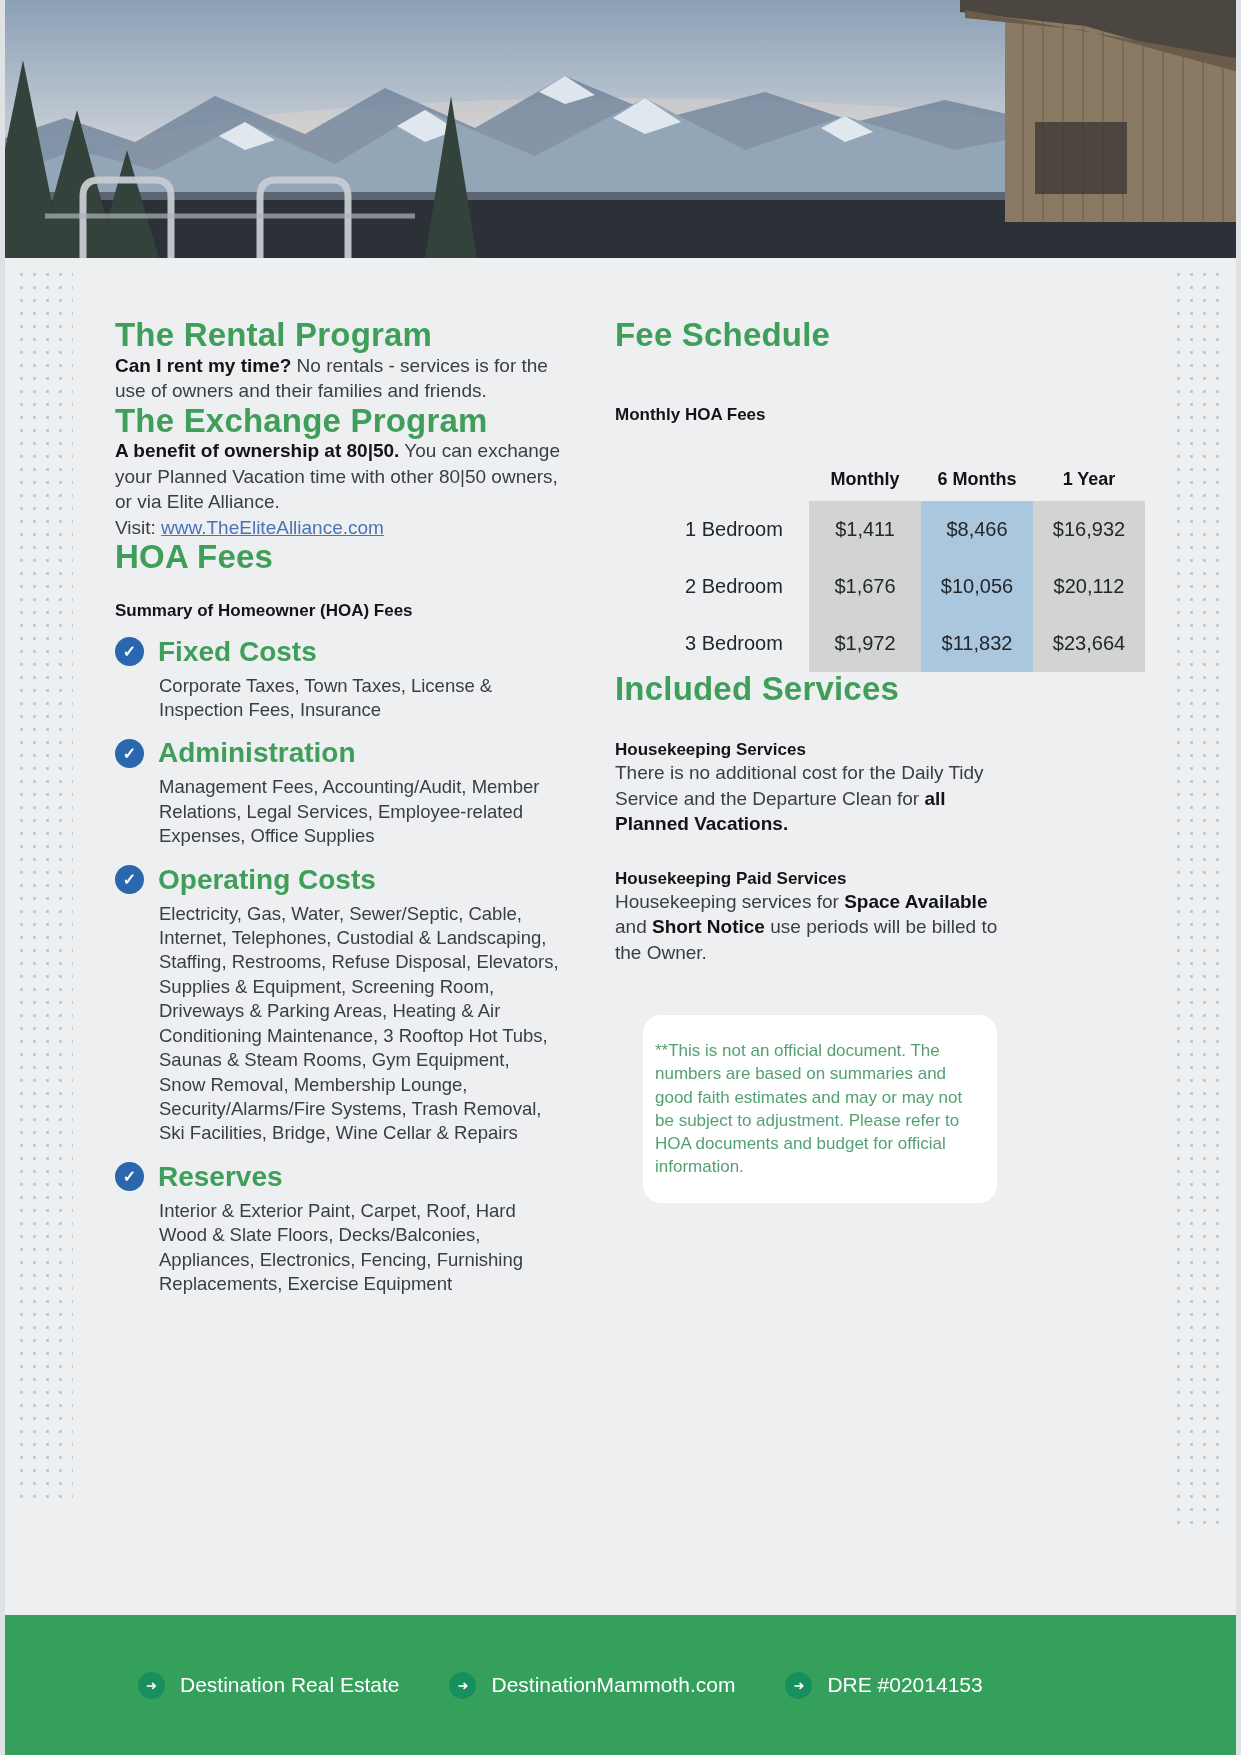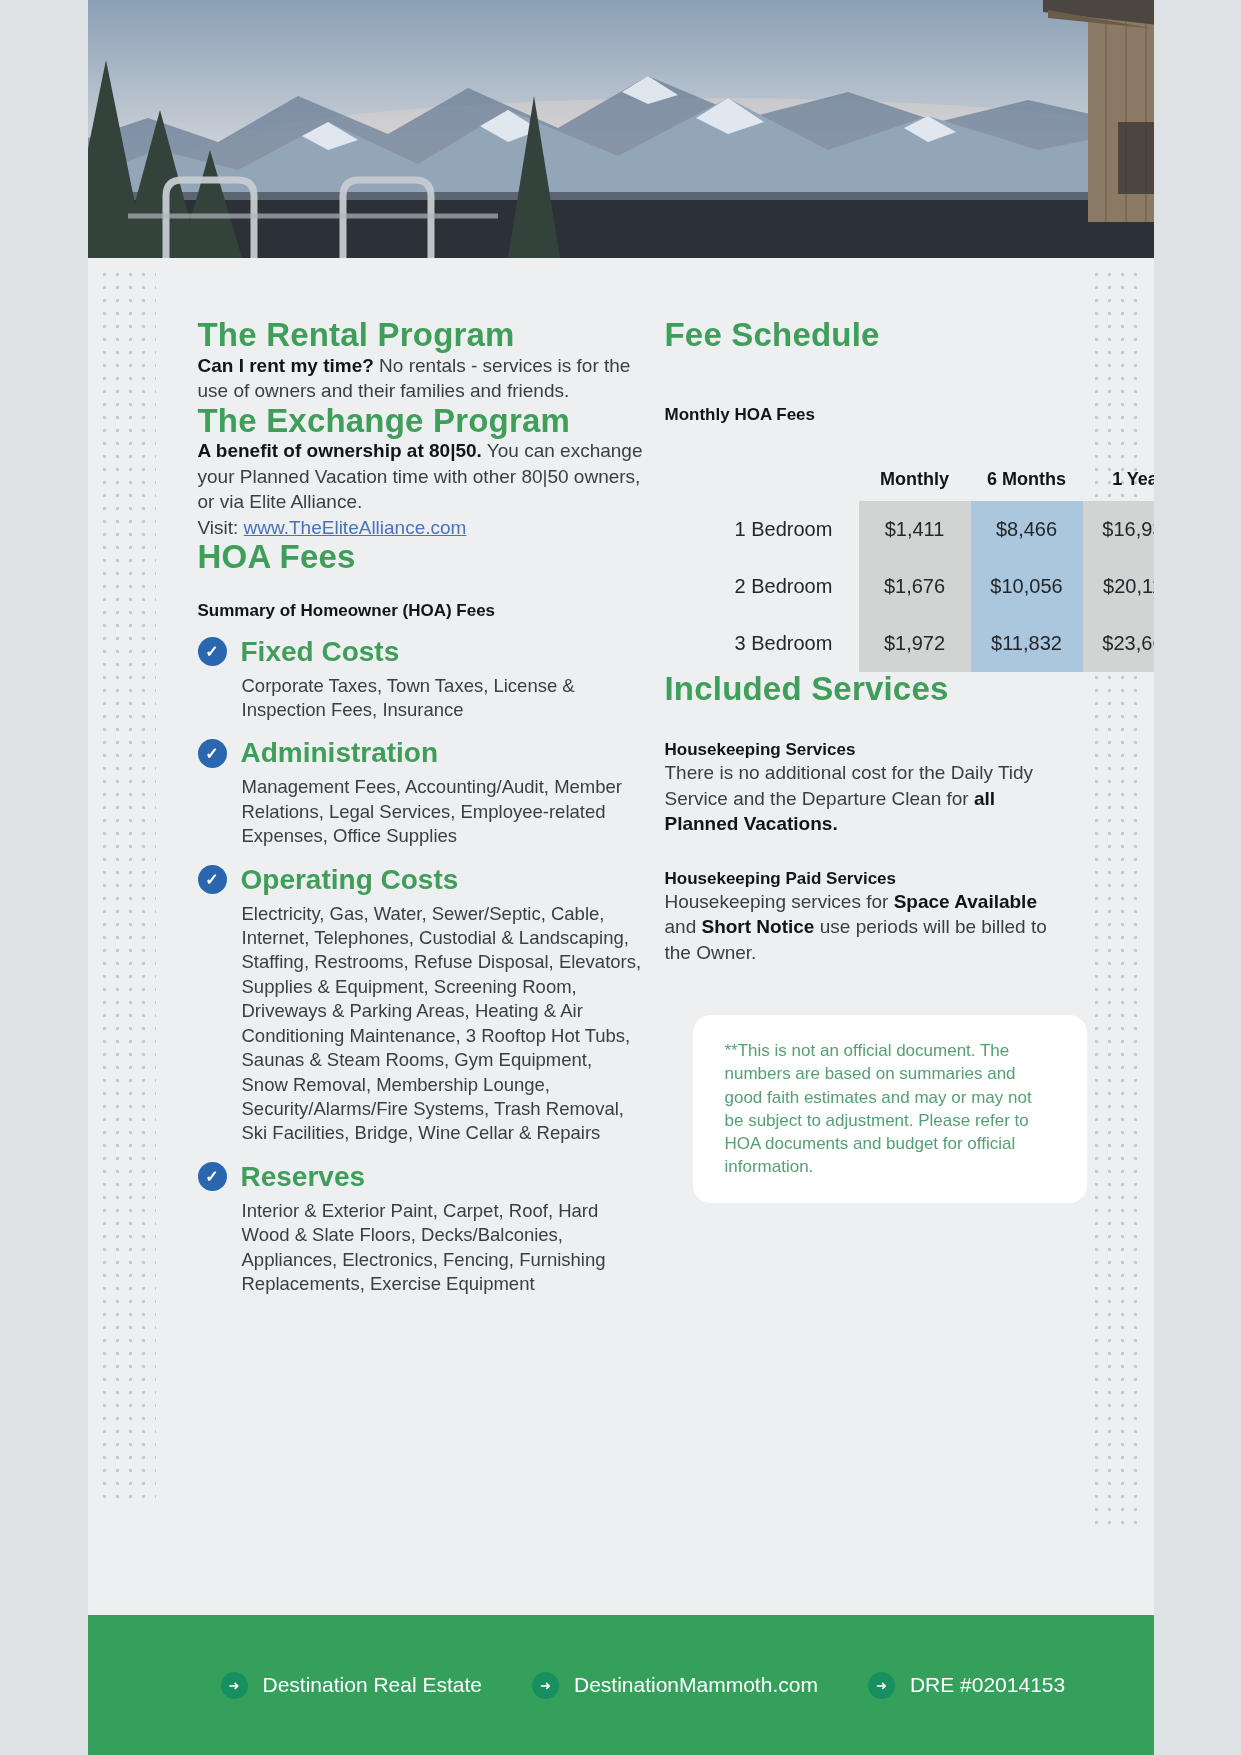--- a/index.html
+++ b/index.html
@@ -9,38 +9,38 @@
     --table-gray:#d2d3d3;
     --table-blue:#abc7dd;
     --footer-green:#35a05b;
     --logo-blue:#2563a0;
     --disc-green:#55a073;
     --ink:#121417;
     --body:#3a3e44;
   }
   html,body{margin:0;padding:0;background:#dfe2e5;}
   .page{
-    position:relative;width:1066px;height:1755px;margin:0 auto;
+    position:relative;width:1231px;height:1755px;margin:0 auto;
     background:#edeff0;overflow:hidden;
     font-family:"Liberation Sans",sans-serif;color:var(--body);
   }
   
   .banner{position:absolute;top:0;left:0;width:1241px;height:258px;overflow:hidden;}
   .banner svg{display:block;width:100%;height:100%;}
   
   .dots{
     position:absolute;
     background-image:radial-gradient(circle,#c2cbd4 1.5px,rgba(0,0,0,0) 1.9px);
     background-size:13px 13px;
   }
   .dots-left{left:10px;top:268px;width:58px;height:1235px;}
   .dots-right{right:8px;top:268px;width:56px;height:1262px;}
   
   .col-left{position:absolute;left:110px;top:318px;width:448px;}
-  .col-right{position:absolute;left:577px;top:318px;width:452px;}
+  .col-right{position:absolute;left:610px;top:318px;width:452px;}
   h2.gtitle{
     margin:0;color:var(--green);font-size:33px;font-weight:800;
     letter-spacing:.2px;line-height:1.05;
   }
   p.body{margin:0;font-size:19px;line-height:1.34;color:var(--body);}
   .b{font-weight:700;color:var(--ink);}
   .mt-p{margin-top:25px;}
   .mt-h{margin-top:40px;}
   .visit{margin-top:30px;font-size:19px;color:var(--body);}
   .link{color:var(--link-blue);text-decoration:underline;cursor:pointer;}
@@ -66,21 +66,21 @@
   .ft-label{justify-content:flex-start;padding-left:36px;box-sizing:border-box;}
   .bg-gray{background:var(--table-gray);}
   .bg-blue{background:var(--table-blue);}
   
   .inc-title{margin-top:72px;}
   .paid-title{margin-top:40px;}
   .svc-body{margin-top:5px;font-size:19px;line-height:1.34;max-width:408px;}
   
   .disclaimer{
     margin-top:50px;margin-left:28px;width:330px;
-    background:#fff;border-radius:18px;padding:24px 32px;
+    background:#fff;border-radius:18px;padding:24px 12px;
     color:var(--disc-green);font-size:17px;line-height:1.37;
   }
   
   .logo{position:absolute;left:928px;top:1516px;width:212px;text-align:right;}
   .logo-word{
     position:relative;display:inline-block;color:var(--logo-blue);
     font-size:40px;font-weight:700;letter-spacing:-1px;line-height:1;
   }
   .logo-heart{
     position:absolute;left:7px;top:13px;color:var(--green);

